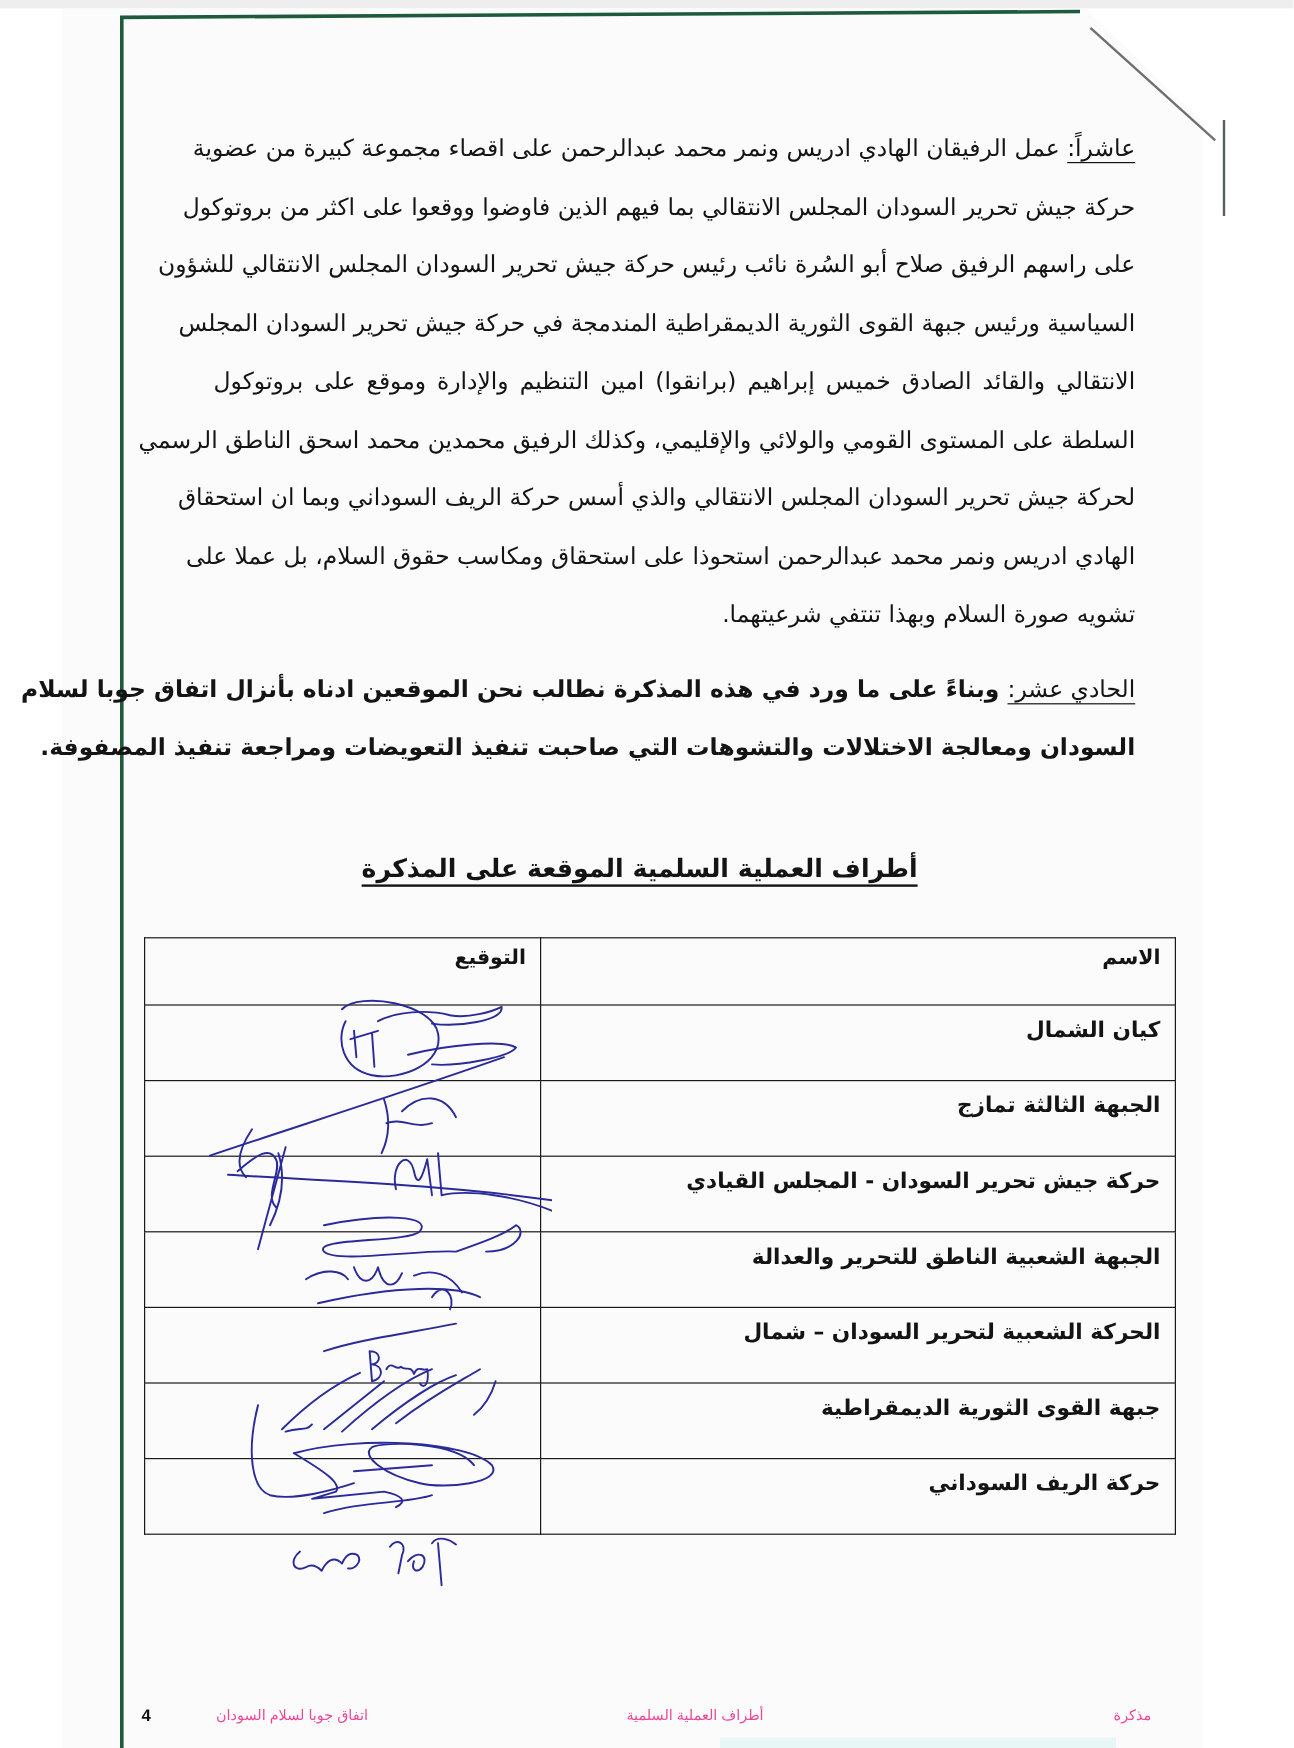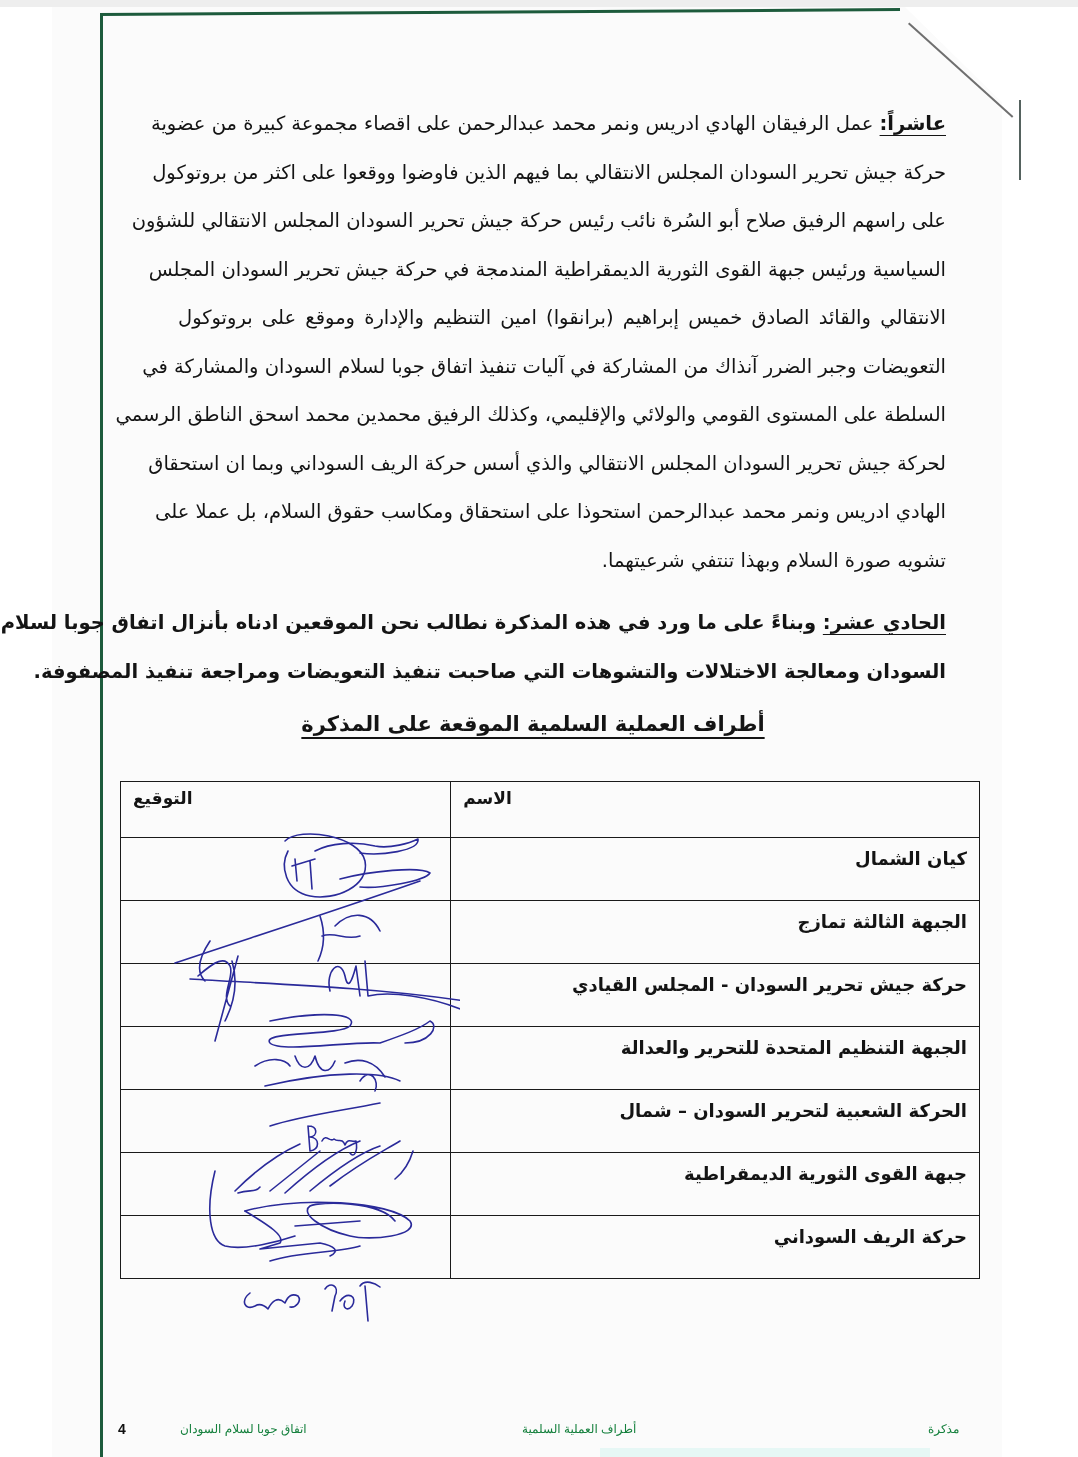--- a/index.html
+++ b/index.html
@@ -82,21 +82,21 @@
     .para .line {
       display: block;
       text-align: justify;
       text-align-last: justify;
       white-space: nowrap;
     }
     .para .line.last {
       text-align-last: right;
     }
     .lead {
-      font-weight: bold;
+      font-weight: normal;
       text-decoration: underline;
       text-underline-offset: 5px;
     }
     .para2 {
       margin-top: 14px;
       font-weight: bold;
     }
     .section-title {
       position: absolute;
       left: 0; right: 12px;
@@ -118,21 +118,21 @@
       font-size: 18px;
     }
     table.signatories td, table.signatories th {
       border: 1.6px solid #1a1a1a;
       padding: 0 12px;
     }
     table.signatories th {
       height: 49px;
       font-weight: bold;
       font-size: 17px;
-      text-align: left;
+      text-align: right;
       vertical-align: top;
       padding-top: 6px;
     }
     table.signatories td.name {
       width: 505px;
       height: 52px;
       font-weight: bold;
       text-align: right;
       vertical-align: top;
       padding-top: 10px;
@@ -158,21 +158,21 @@
       stroke: #2a2a9a;
       stroke-width: 1.6;
       stroke-linecap: round;
       stroke-linejoin: round;
     }
     .footer {
       position: absolute;
       top: 1422px;
       font-family: "Liberation Sans", sans-serif;
       font-size: 12px;
-      color: #15803d;
+      color: #ec4899;
       direction: rtl;
     }
     .footer.page-num {
       left: 118px;
       font-size: 14px;
       font-weight: bold;
       color: #111;
       top: 1421px;
     }
     .footer.left-text { left: 180px; }
@@ -196,21 +196,20 @@
 <div class="fold-edge"></div>
 <div class="right-edge"></div>
 
 <div class="content">
   <p class="para">
     <span class="line"><span class="lead">عاشراً:</span><span> عمل الرفيقان الهادي ادريس ونمر محمد عبدالرحمن على اقصاء مجموعة كبيرة من عضوية</span></span>
     <span class="line">حركة جيش تحرير السودان المجلس الانتقالي بما فيهم الذين فاوضوا ووقعوا على اكثر من بروتوكول</span>
     <span class="line">على راسهم الرفيق صلاح أبو السُرة نائب رئيس حركة جيش تحرير السودان المجلس الانتقالي للشؤون</span>
     <span class="line">السياسية ورئيس جبهة القوى الثورية الديمقراطية المندمجة في حركة جيش تحرير السودان المجلس</span>
     <span class="line">الانتقالي والقائد الصادق خميس إبراهيم (برانقوا) امين التنظيم والإدارة وموقع على بروتوكول</span>
-    <span class="line">التعويضات وجبر الضرر آنذاك من المشاركة في آليات تنفيذ اتفاق جوبا لسلام السودان والمشاركة في</span>
     <span class="line">السلطة على المستوى القومي والولائي والإقليمي، وكذلك الرفيق محمدين محمد اسحق الناطق الرسمي</span>
     <span class="line">لحركة جيش تحرير السودان المجلس الانتقالي والذي أسس حركة الريف السوداني وبما ان استحقاق</span>
     <span class="line">الهادي ادريس ونمر محمد عبدالرحمن استحوذا على استحقاق ومكاسب حقوق السلام، بل عملا على</span>
     <span class="line last">تشويه صورة السلام وبهذا تنتفي شرعيتهما.</span>
   </p>
   <p class="para para2">
     <span class="line"><span class="lead">الحادي عشر:</span><span> وبناءً على ما ورد في هذه المذكرة نطالب نحن الموقعين ادناه بأنزال اتفاق جوبا لسلام</span></span>
     <span class="line last">السودان ومعالجة الاختلالات والتشوهات التي صاحبت تنفيذ التعويضات ومراجعة تنفيذ المصفوفة.</span>
   </p>
 </div>
@@ -231,21 +230,21 @@
     </tr>
     <tr>
       <td class="name">الجبهة الثالثة تمازج</td>
       <td class="sig"></td>
     </tr>
     <tr>
       <td class="name">حركة جيش تحرير السودان - المجلس القيادي</td>
       <td class="sig"></td>
     </tr>
     <tr>
-      <td class="name">الجبهة التنظيم المتحدة للتحرير والعدالة</td>
+      <td class="name">الجبهة الشعبية الناطق للتحرير والعدالة</td>
       <td class="sig"></td>
     </tr>
     <tr>
       <td class="name">الحركة الشعبية لتحرير السودان – شمال</td>
       <td class="sig"></td>
     </tr>
     <tr>
       <td class="name">جبهة القوى الثورية الديمقراطية</td>
       <td class="sig"></td>
     </tr>

